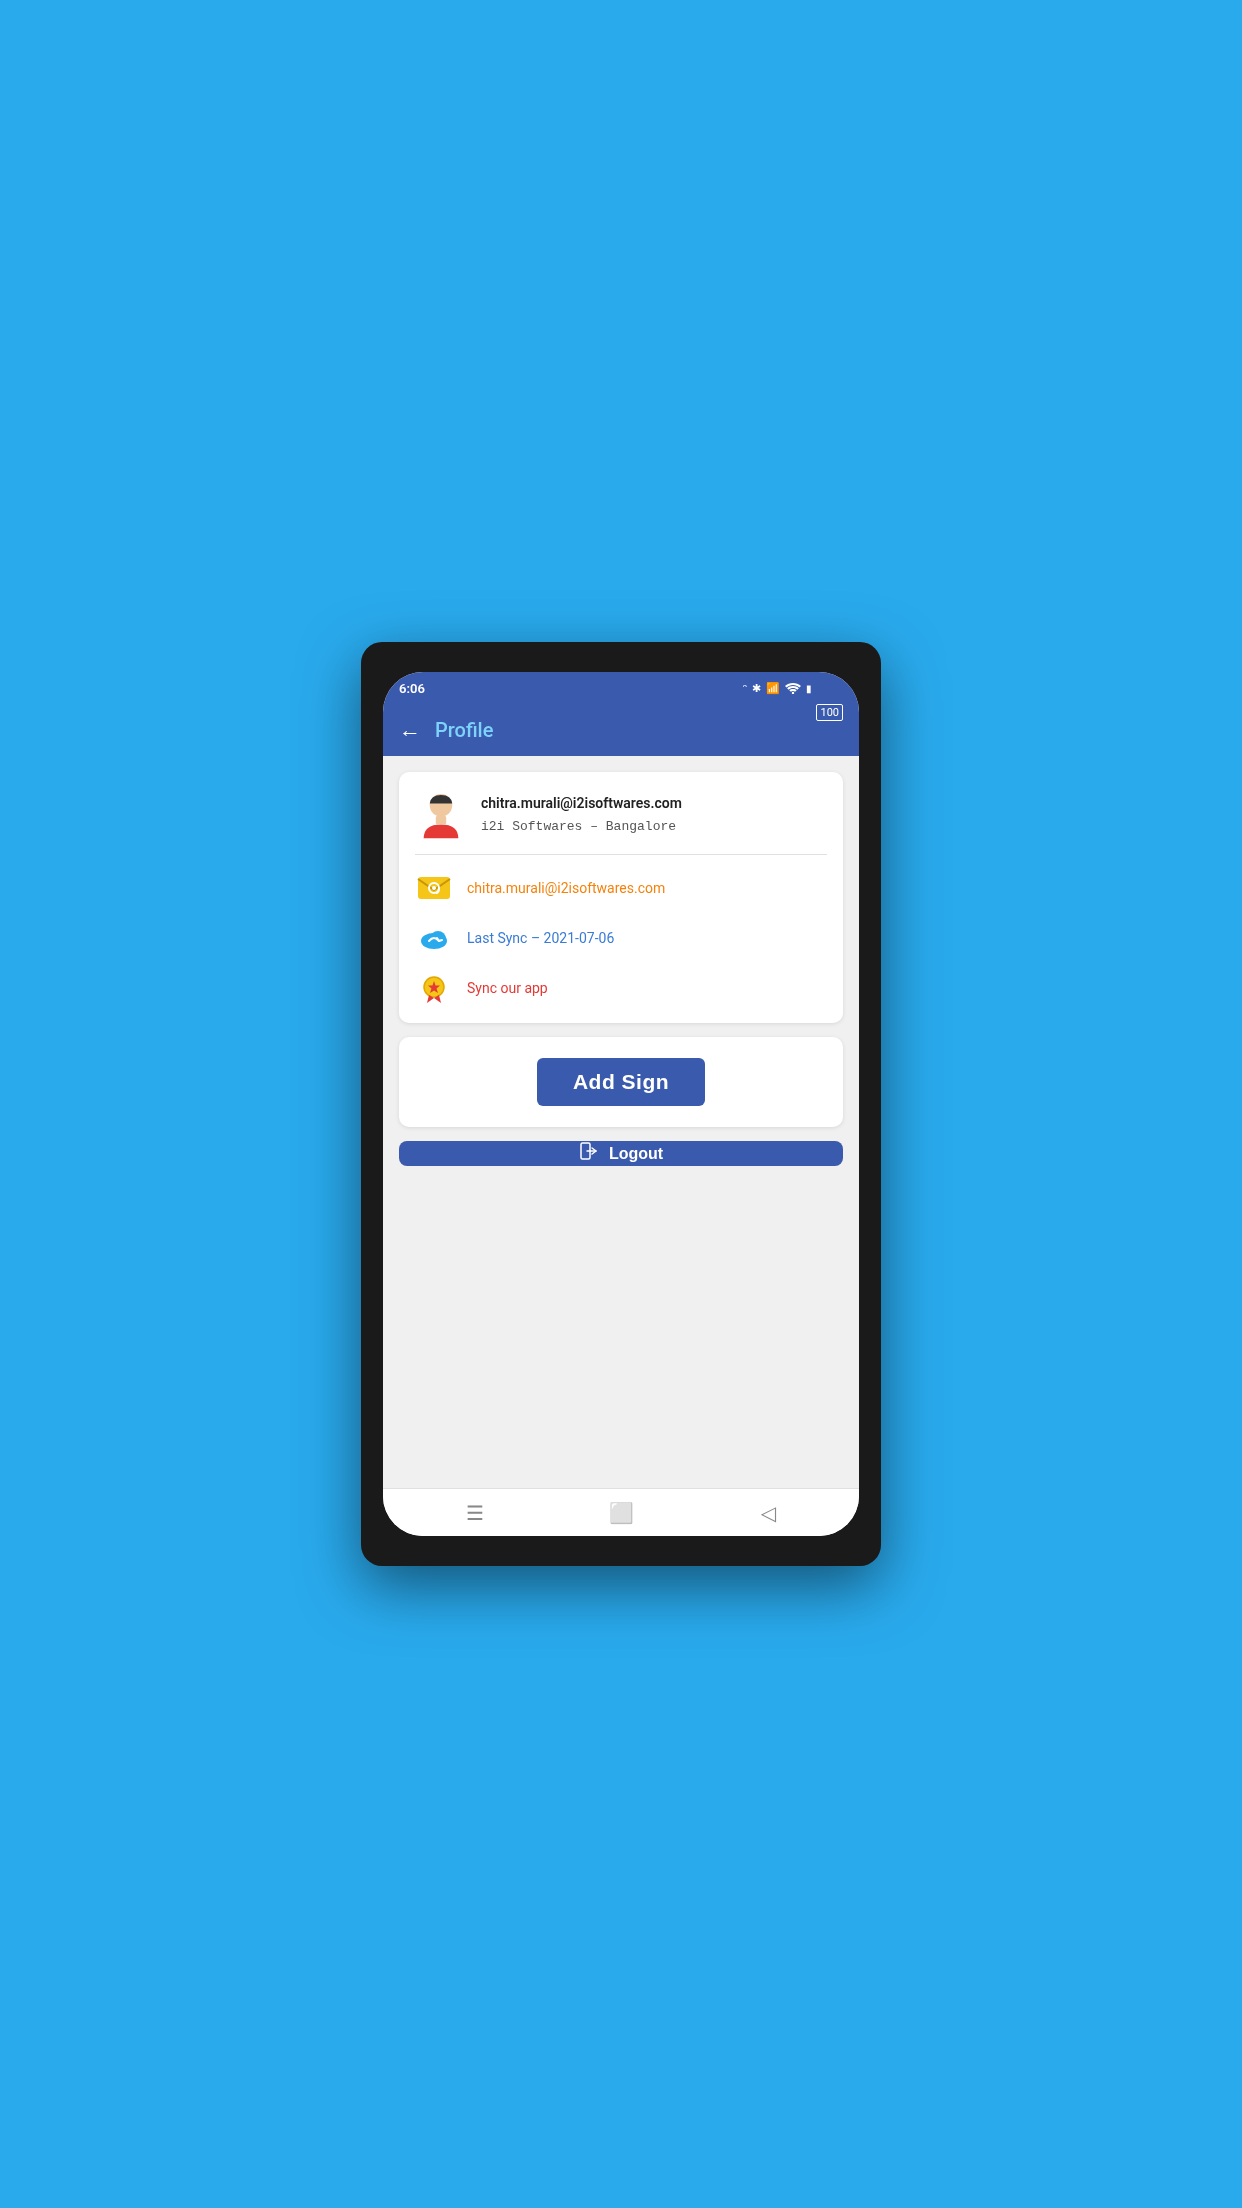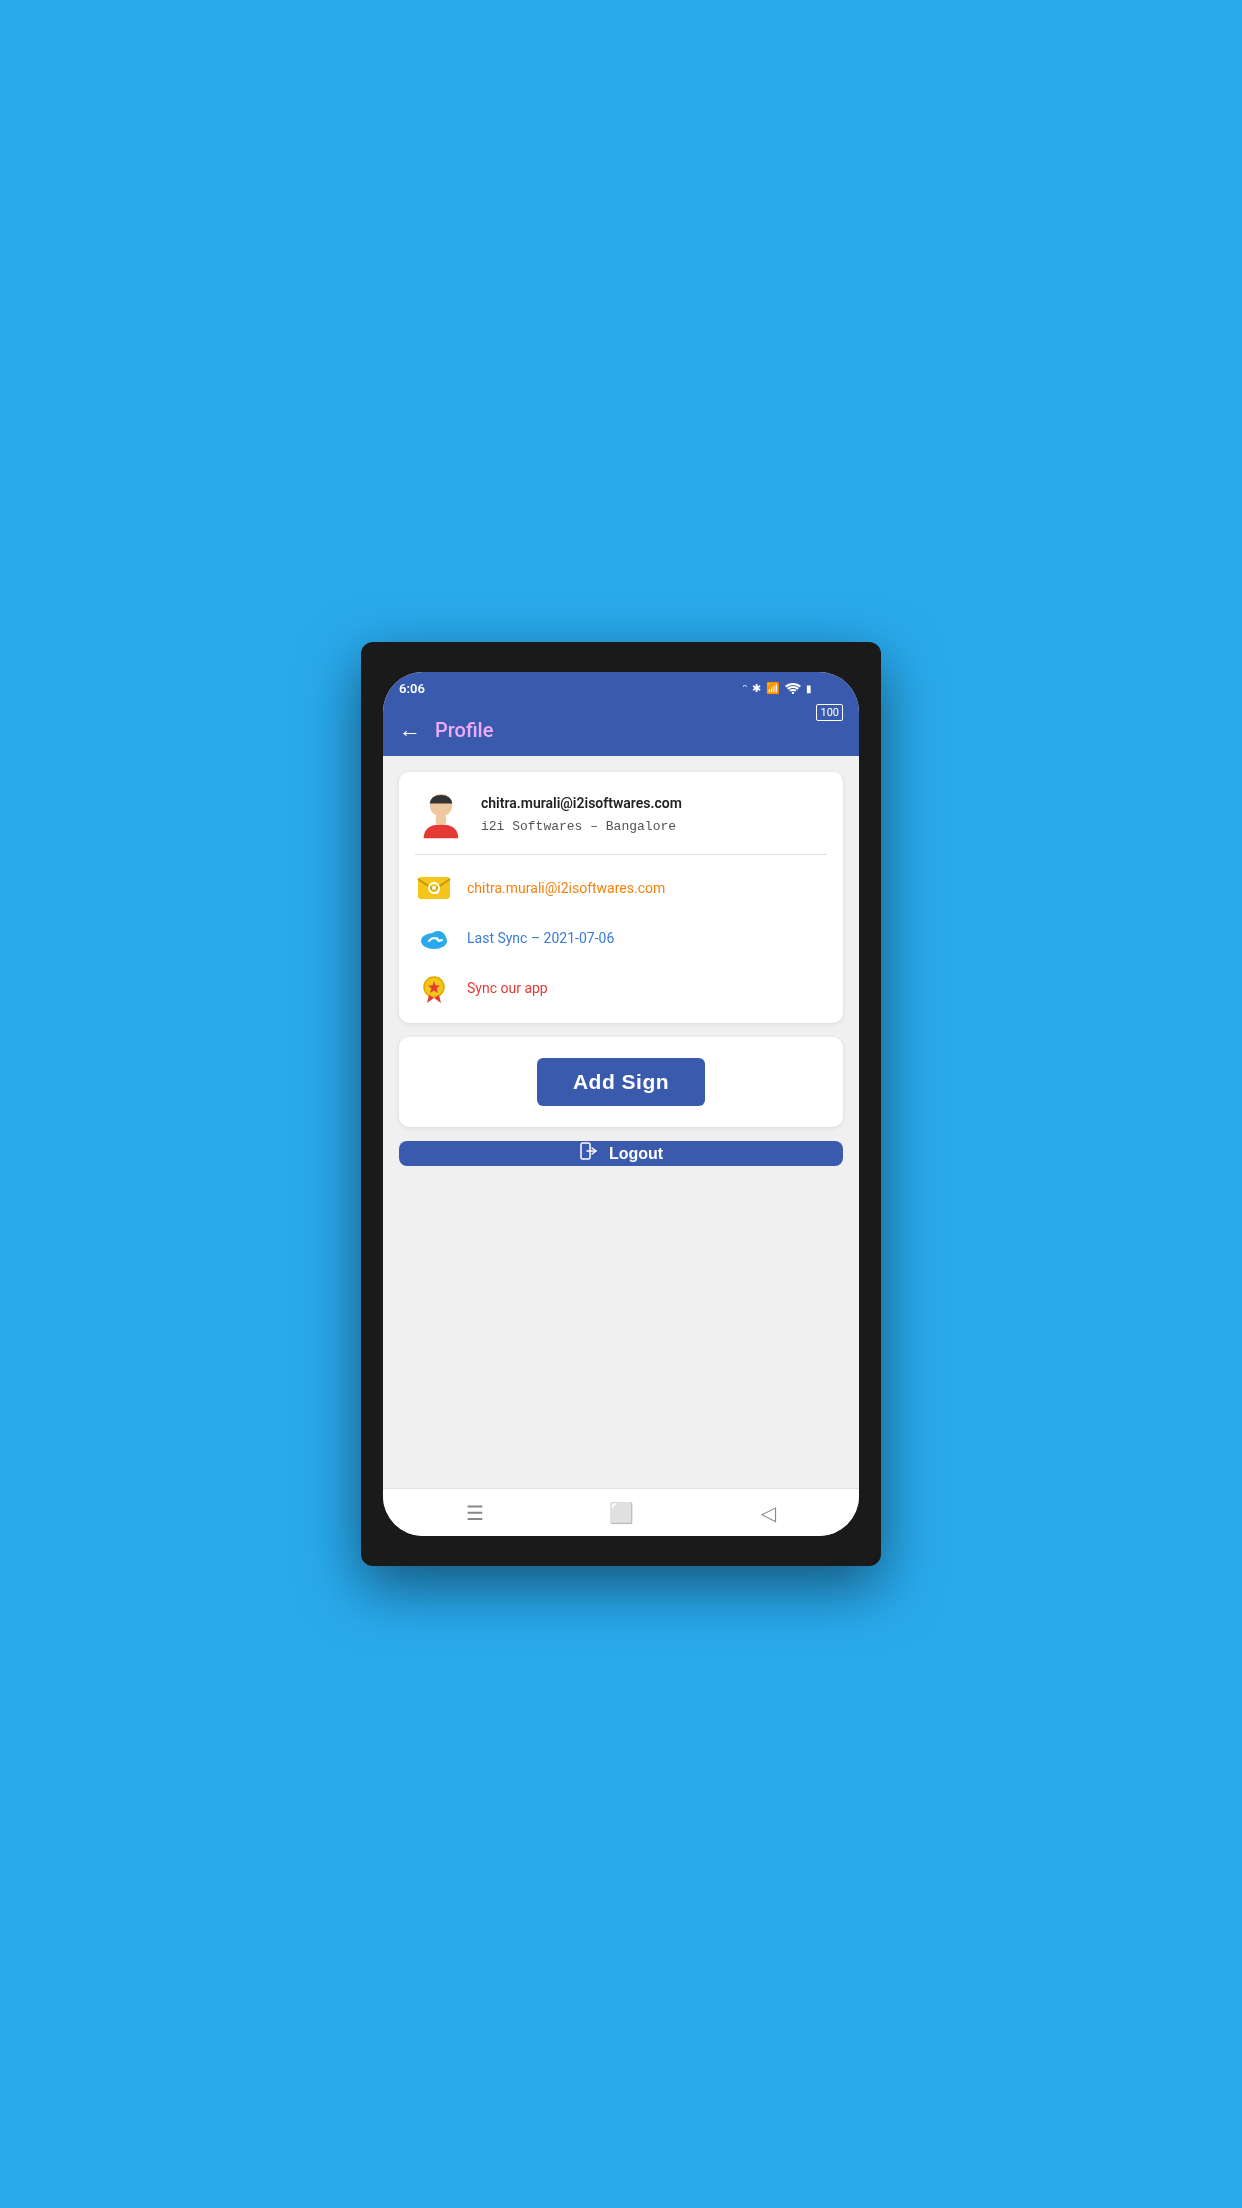--- a/index.html
+++ b/index.html
@@ -10,21 +10,21 @@
       justify-content: center;
       align-items: center;
       min-height: 100vh;
       font-family: 'Roboto', Arial, sans-serif;
     }
 
     .phone-outer {
       width: 520px;
       height: 924px;
       background: #1a1a1a;
-      border-radius: 12px;
+      border-radius: 21px;
       padding: 30px 22px;
       box-shadow: 0 20px 60px rgba(0,0,0,0.5);
       position: relative;
     }
 
     .phone-inner {
       width: 100%;
       height: 100%;
       background: #fff;
       border-radius: 40px;
@@ -81,21 +81,21 @@
     }
 
     .back-btn {
       color: #fff;
       font-size: 22px;
       cursor: pointer;
       line-height: 1;
     }
 
     .app-bar-title {
-      color: #f0abfc;
+      color: #7dd3fc;
       font-size: 20px;
       font-weight: 500;
     }
 
     
     .content {
       background: #f0f0f0;
       flex: 1;
       padding: 16px;
       display: flex;

